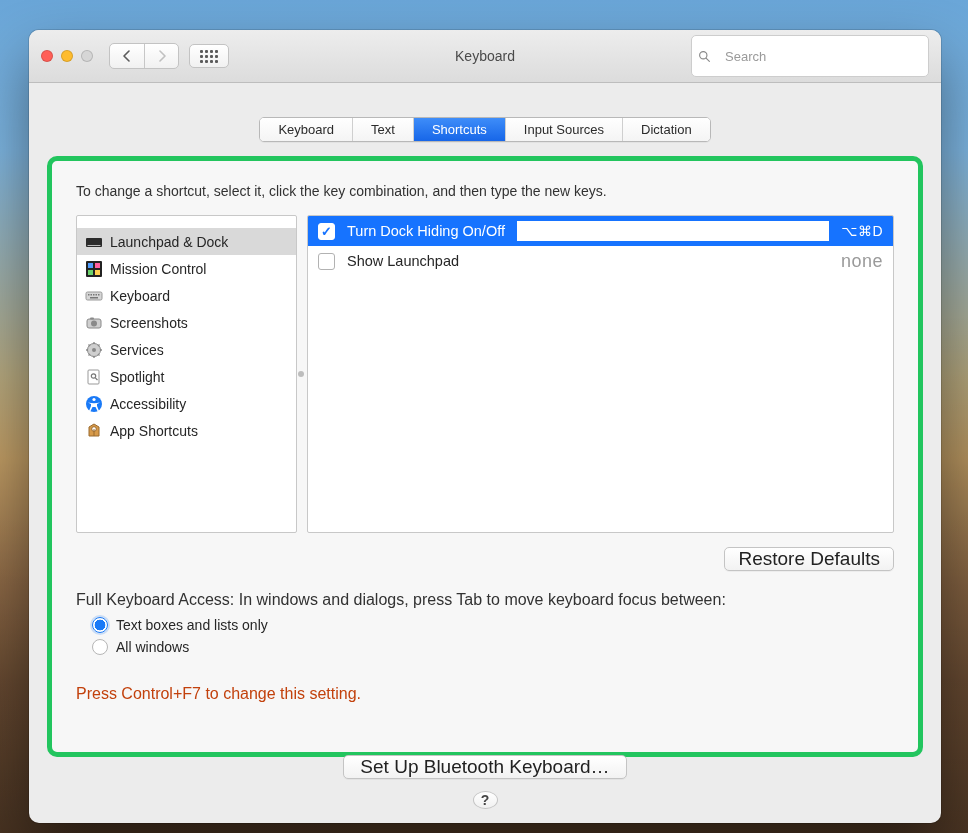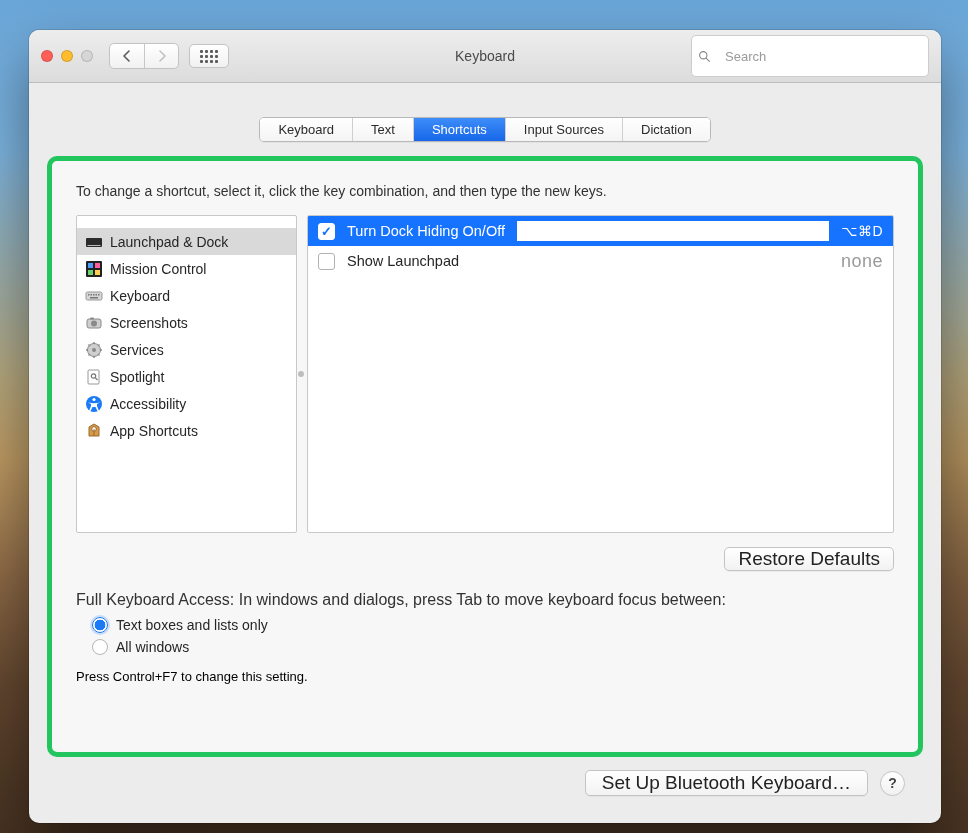--- a/index.html
+++ b/index.html
@@ -107,23 +107,23 @@
 
   .restore-row{ display:flex; justify-content:flex-end; margin-top:14px;}
   .btn{ height:24px; padding:0 13px; font-size:19px; border:1px solid #c4c4c4; border-radius:5px; background:linear-gradient(#fff,#f2f2f2); cursor:default; color:#222; box-shadow:0 1px 0 rgba(0,0,0,.04);}
 
   .fka-head{ font-size:16px; margin-top:20px; color:#323232;}
   .radios{ margin-top:8px; padding-left:16px; display:flex; flex-direction:column; gap:6px;}
   .radio{ display:flex; align-items:center; gap:8px; font-size:14px;}
   .rbtn{ width:16px;height:16px; border-radius:50%; border:1px solid #b6b6b6; background:#fff; display:flex;align-items:center;justify-content:center;}
   .rbtn.checked{ background:radial-gradient(#1a7af7 0 55%, transparent 56%),
      radial-gradient(#fff 0 100%); border-color:#1a7af7; box-shadow:0 0 0 2px rgba(26,122,247,.2);}
-  .hint{ font-size:13px; color:#000000; margin-top:14px;}
-
-  .footer{ height:52px; display:flex; align-items:center; justify-content:flex-end; padding:0 18px; gap:12px; }
+  .hint{ font-size:16px; color:#c2410c; margin-top:30px;}
+
+  .footer{ height:52px; display:flex; align-items:center; justify-content:flex-end; padding:0 18px; gap:12px;flex-direction:column; }
   .helpbtn{ width:25px; height:25px; border-radius:50%; border:1px solid #c4c4c4; background:linear-gradient(#fff,#f1f1f1); display:flex;align-items:center;justify-content:center; font-weight:600; color:#444; font-size:14px; cursor:default;}
 </style>
 </head>
 <body>
 <div class="bg-ridges"></div>
 
 <div class="window">
   <div class="titlebar">
     <div class="traffic">
       <div class="tl red"></div>

